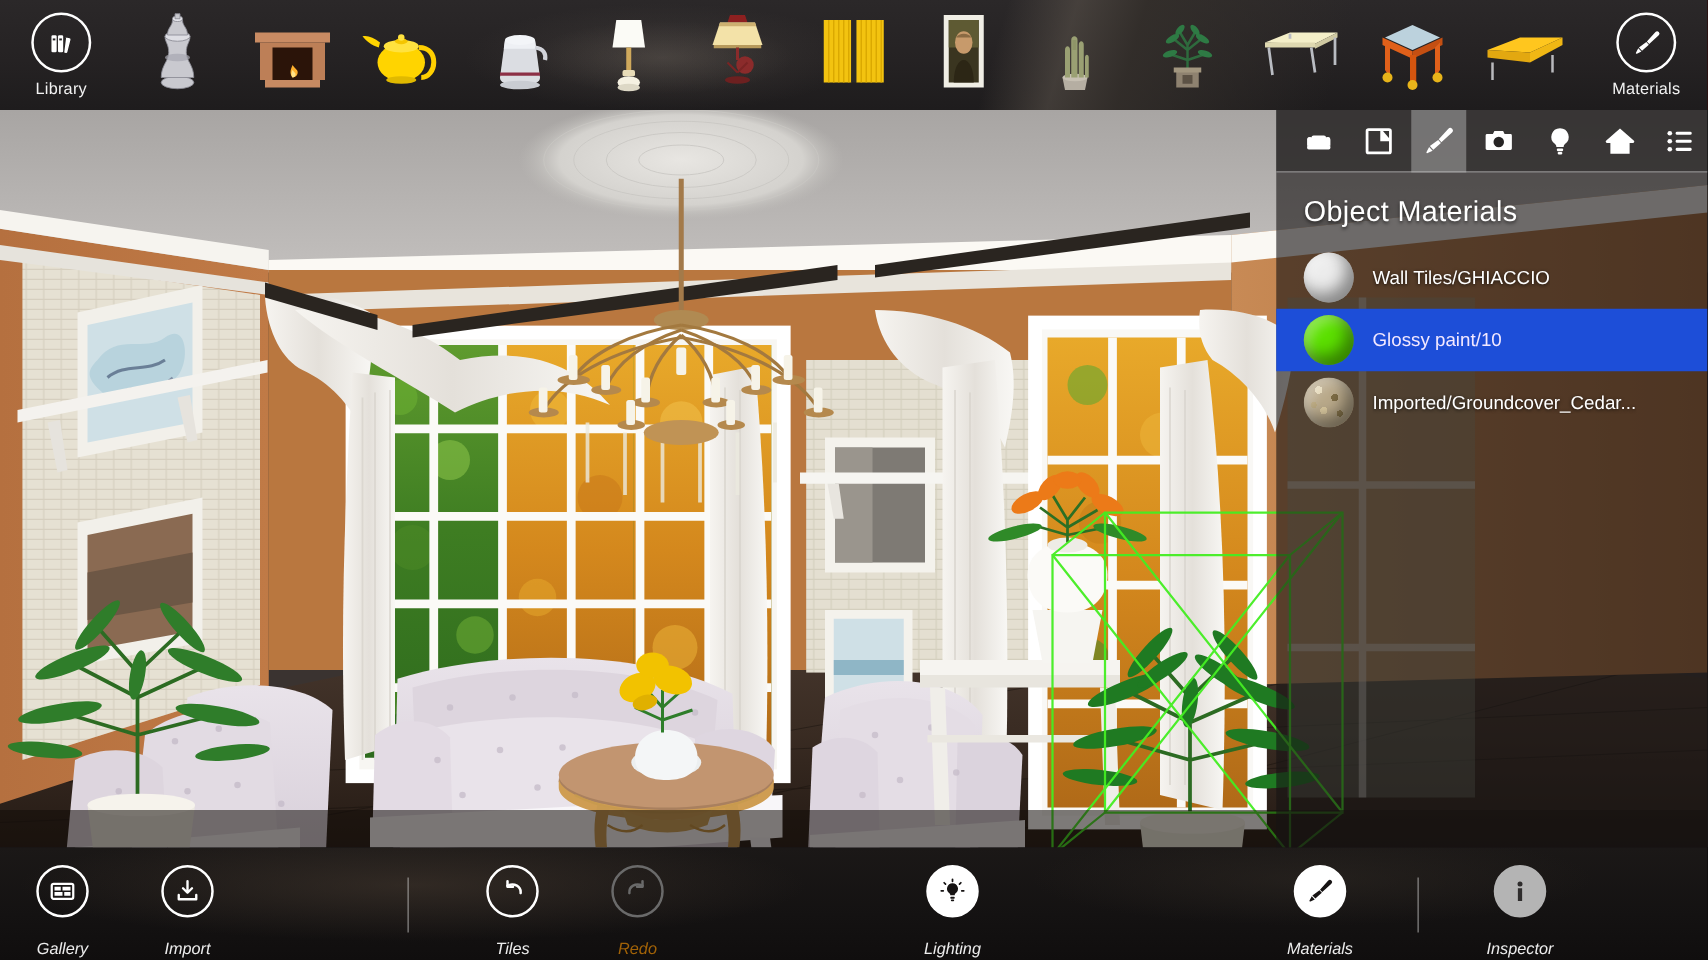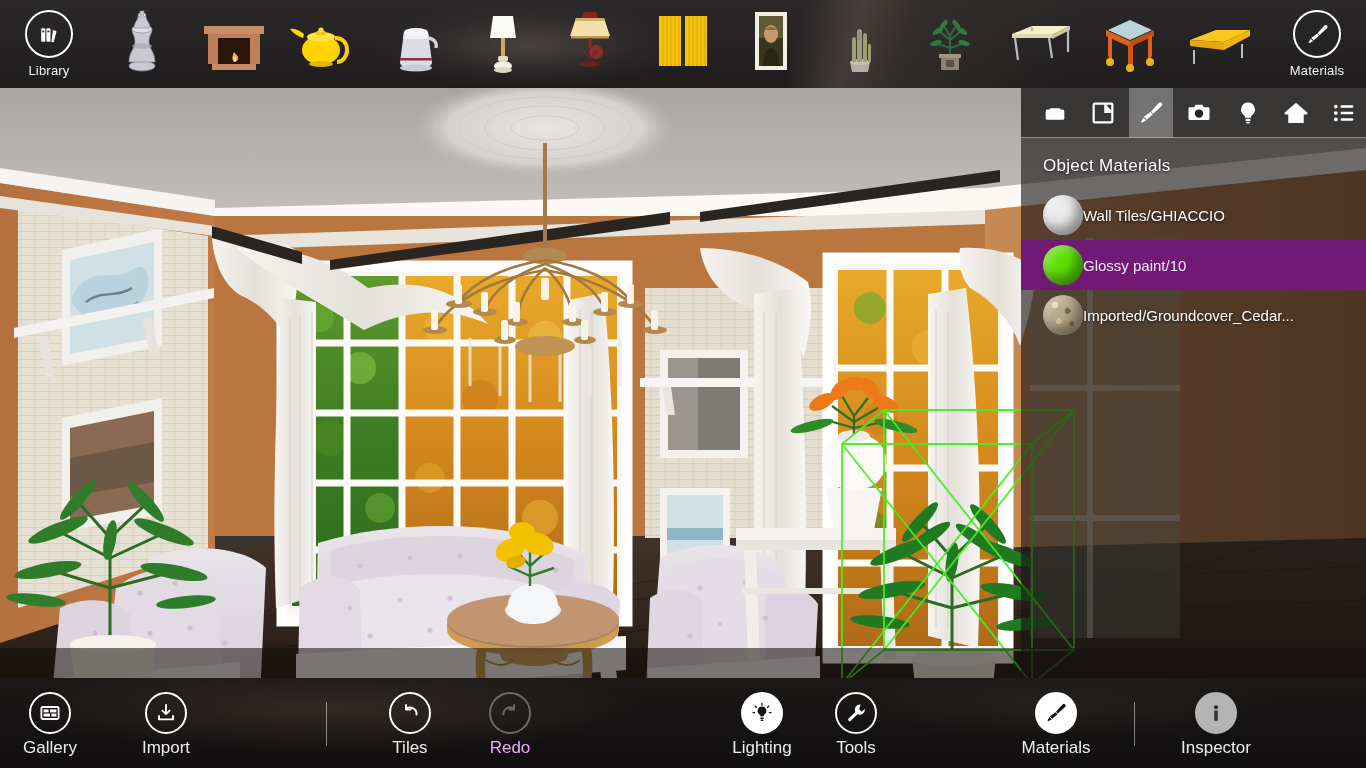--- a/index.html
+++ b/index.html
@@ -33,51 +33,51 @@
 
   
   #panel{ position:absolute; right:0; top:88px; width:345px; height:590px;
           background:rgba(22,20,20,.62); z-index:20; }
   #panel-iconbar{ position:relative; height:50px; background:rgba(38,36,36,.55);
                   border-bottom:1px solid rgba(255,255,255,.45);
                   display:flex; align-items:center; padding-left:12px; gap:4px; }
   .pi{ width:46px; height:50px; display:flex; align-items:center; justify-content:center; }
   .pi.active{ background:rgba(190,190,190,.45); }
   .pi svg{ width:28px; height:28px; }
-  #panel-title{ color:#ffffff; font-size:17px; font-weight:300; padding:18px 12px 0 22px;
+  #panel-title{ color:#ffffff; font-size:23px; font-weight:300; padding:18px 12px 0 22px;
                 letter-spacing:.3px; text-shadow:0 1px 3px rgba(0,0,0,.6); }
   #panel-sub{ color:#f0f0f0; font-size:15px; padding:20px 0 0 22px;
               text-shadow:0 1px 3px rgba(0,0,0,.7); }
   #mat-list{ margin-top:14px; }
   .mat-row{ height:50px; display:flex; align-items:center; padding-left:22px; }
-  .mat-row.selected{ background:#701a75;align-items:center; }
+  .mat-row.selected{ background:#1d4ed8;align-items:center; }
   .mat-sphere{ width:40px; height:40px; border-radius:50%; flex:0 0 40px;
                box-shadow:inset -6px -7px 12px rgba(0,0,0,.42),
                           inset 5px 5px 9px rgba(255,255,255,.32); }
-  .mat-name{ color:#ffffff; font-size:15px; white-space:nowrap;
+  .mat-name{ color:#ffffff; font-size:15px; margin-left:15px; white-space:nowrap;
              overflow:hidden; text-shadow:0 1px 3px rgba(0,0,0,.75); }
   .mat-row.selected .mat-name{ color:#f3e8ff; text-shadow:none; }
 
   
   #bottom-bar{ position:absolute; left:0; top:678px; width:1366px; height:90px;
                background:#151313; overflow:hidden; z-index:30; }
   #bottom-bar .bg-render{ position:absolute; inset:0;
       background:
         radial-gradient(ellipse 420px 60px at 330px 30px, rgba(70,58,48,.55), rgba(0,0,0,0) 75%),
         radial-gradient(ellipse 300px 50px at 1050px 25px, rgba(48,42,36,.5), rgba(0,0,0,0) 75%),
         linear-gradient(180deg,#1b1817 0%, #141212 60%, #100e0e 100%); }
   .bb-item{ position:absolute; top:0; height:90px; width:92px;
             display:flex; flex-direction:column; align-items:center; padding-top:14px; }
   .bb-circle{ width:42px; height:42px; border-radius:50%; border:2px solid #fff;
               display:flex; align-items:center; justify-content:center; }
   .bb-circle.filled{ background:#ffffff; border-color:#ffffff; }
   .bb-circle.grayfill{ background:#b4b4b4; border-color:#b4b4b4; }
   .bb-circle.disabled{ border-color:#6a6a6a; }
-  .bb-label{ color:#ededed; font-size:17px; margin-top:4px; }
-  .bb-label.disabled{ color:#f0abfc; }
+  .bb-label{ color:#ededed; font-size:13px; margin-top:17px;font-style:italic; }
+  .bb-label.disabled{ color:#a16207; }
   .bb-circle svg{ width:24px; height:24px; }
   .divider{ position:absolute; top:24px; width:1px; height:44px;
             background:rgba(225,225,225,.55); }
 </style>
 </head>
 <body>
 
 <div id="app">
 
   <div id="top-bar">
@@ -756,21 +756,21 @@
           <rect x="3.4" y="6" width="17.2" height="12" rx="1.4" fill="none" stroke="#fff" stroke-width="1.8"></rect>
           <rect x="5.6" y="8.4" width="5" height="3"></rect>
             <rect x="12" y="8.4" width="6.4" height="3"></rect>
           <rect x="5.6" y="12.6" width="6.4" height="3"></rect>
             <rect x="13.4" y="12.6" width="5" height="3"></rect>
         </svg>
       </div>
       <div class="bb-label">Gallery</div>
     </div>
 
-    <div class="bb-item" style="left:120px;">
+    <div class="bb-item" style="left:104px;">
       <div class="bb-circle">
         <svg viewBox="0 0 24 24" fill="none" stroke="#fff" stroke-width="1.9" stroke-linecap="round" stroke-linejoin="round">
           <path d="M12 4v9M8.4 9.6L12 13.2l3.6-3.6"></path>
             <path d="M5 15v3.4h14V15"></path>
         </svg>
       </div>
       <div class="bb-label">Import</div>
     </div>
 
 
@@ -803,28 +803,20 @@
           <rect x="10.2" y="16.4" width="3.6" height="1.5" rx=".7"></rect>
           <rect x="10.7" y="18.6" width="2.6" height="1.4" rx=".6"></rect>
           <g stroke="#161313" stroke-width="1.4" stroke-linecap="round">
             <path d="M12 2.4v1.6M5.3 5.2l1.1 1.1M18.7 5.2l-1.1 1.1M3 11.6h1.6M19.4 11.6H21"></path>
           </g>
         </svg>
       </div>
       <div class="bb-label">Lighting</div>
     </div>
 
-    <div class="bb-item" style="left:810px;">
-      <div class="bb-circle">
-        <svg viewBox="0 0 24 24" fill="#fff">
-          <path d="M16.6 3.6a5.2 5.2 0 00-5.4 7.4L4.4 17.8a1.6 1.6 0 002.2 2.2l6.8-6.8a5.2 5.2 0 007.4-5.4l-3 3-2.6-2.6z"></path>
-        </svg>
-      </div>
-      <div class="bb-label">Tools</div>
-    </div>
 
 
     <div class="bb-item" style="left:1010px;">
       <div class="bb-circle filled">
         <svg viewBox="0 0 24 24" fill="#161313">
           <path d="M18.6 3.4a1.8 1.8 0 012.5 2.6l-7.3 6.6-1.8-1.9z"></path>
           <path d="M11.6 11.2l1.9 2-5.2 4.6-2.4-2.5z"></path>
           <path d="M5.4 16l2.4 2.5-3.4 1.6a.6.6 0 01-.8-.8z"></path>
         </svg>
       </div>

